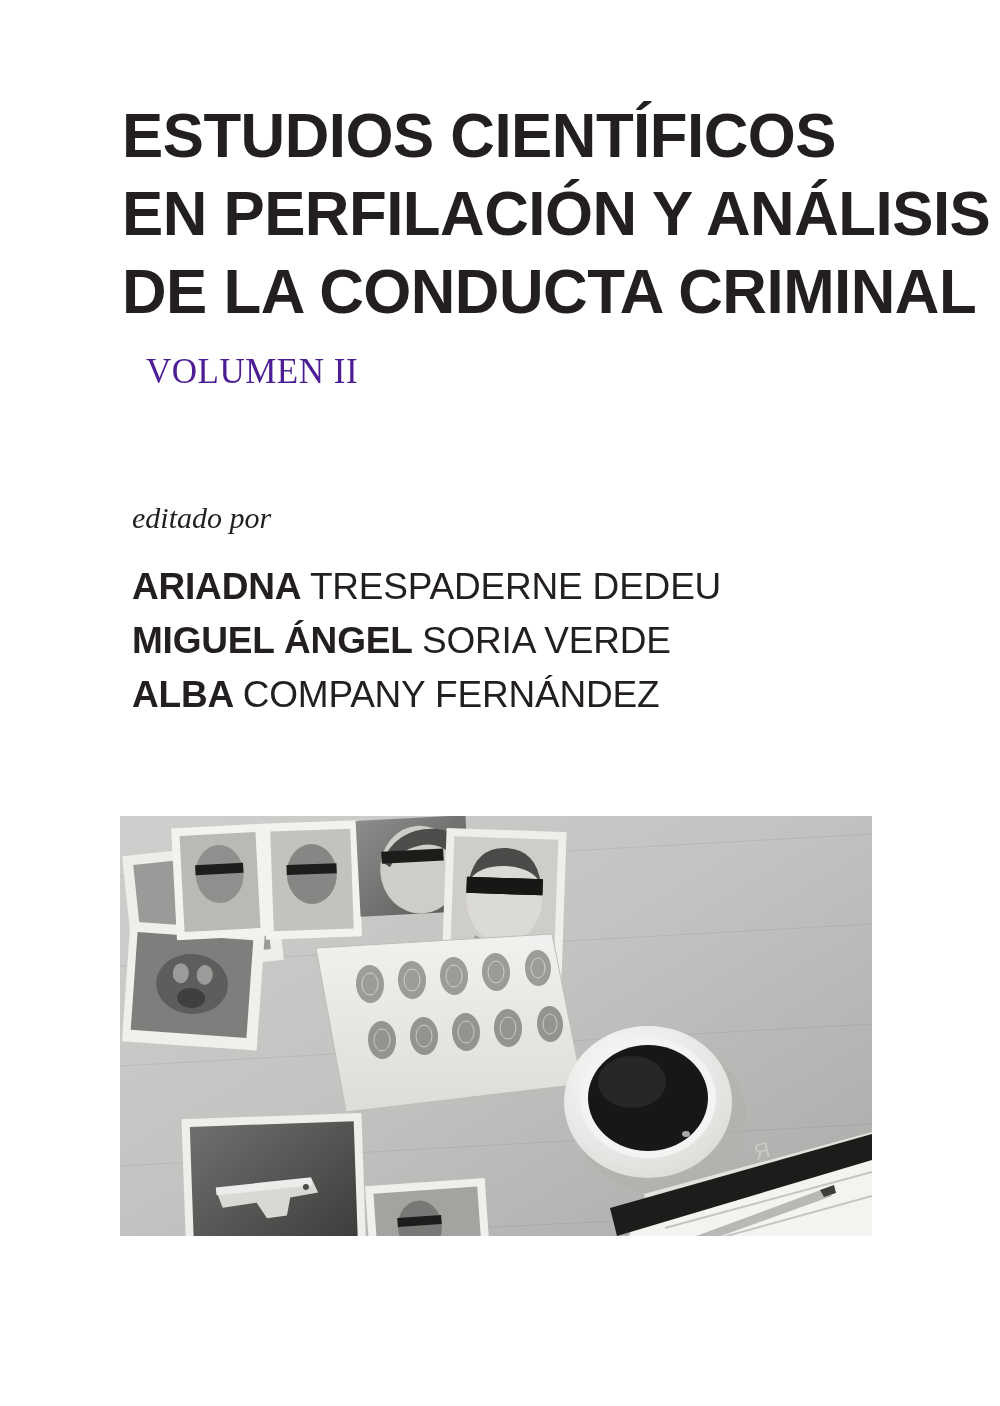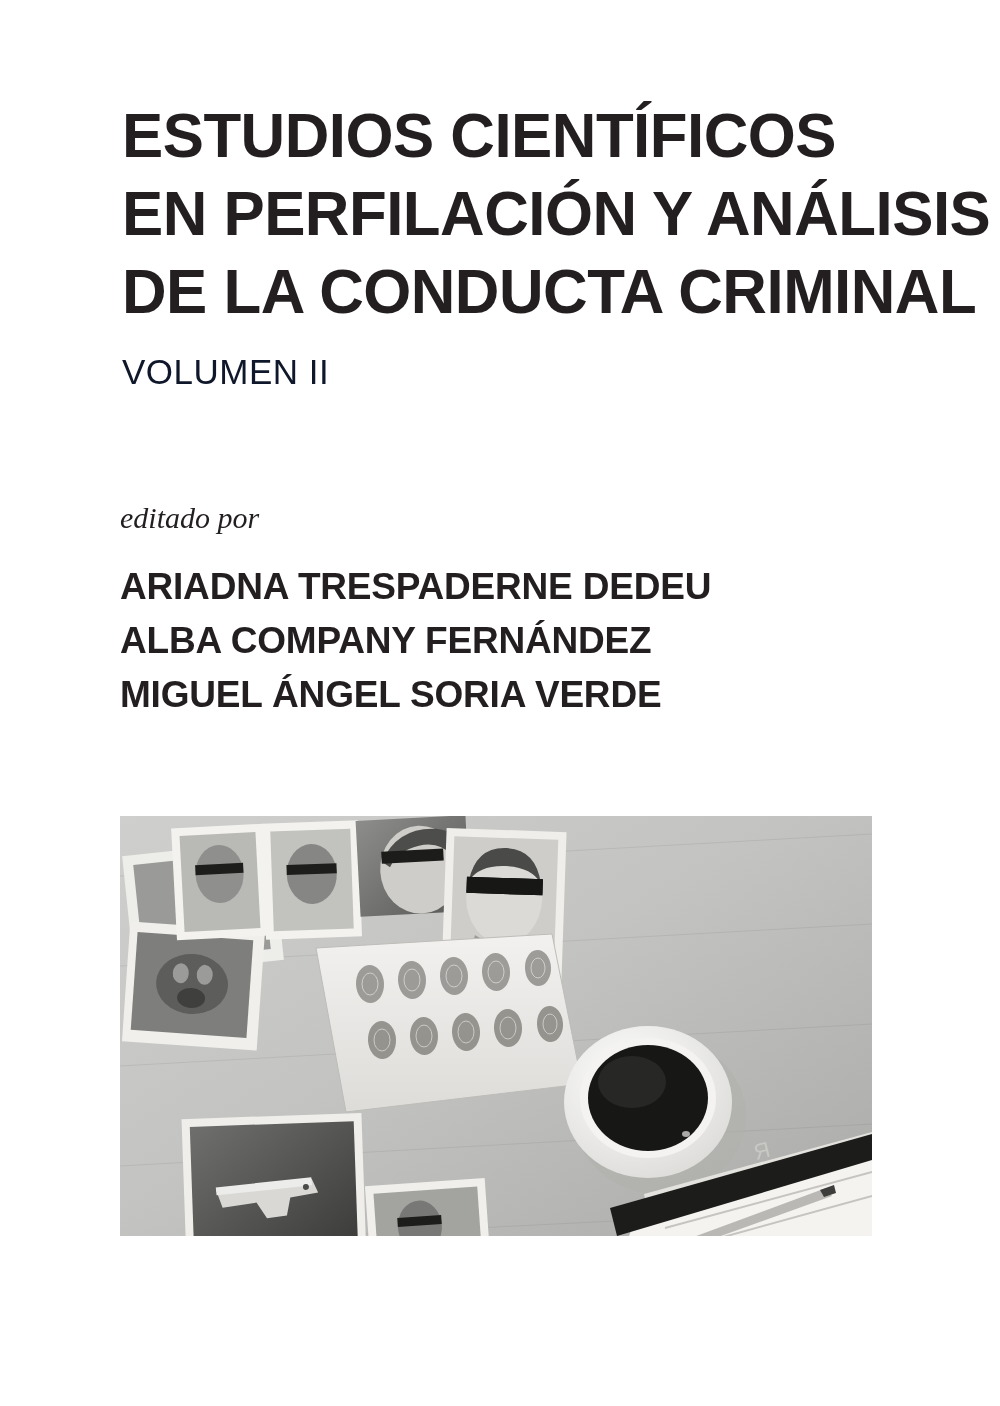--- a/index.html
+++ b/index.html
@@ -33,33 +33,34 @@
     line-height: 78px;
     letter-spacing: -0.5px;
     color: #231f20;
     text-transform: uppercase;
     white-space: nowrap;
     transform: scaleX(0.98);
     transform-origin: left center;
   }
   .subtitle {
     margin-top: 22px;
-    font-family: Liberation Sans, sans-serif;
+    font-family: Liberation Serif, serif;
     font-weight: normal;
     font-size: 35px;
     line-height: 40px;
     letter-spacing: 0.5px;
-    color: #0f172a;
+    color: #4c1d95;
     text-transform: uppercase;
+    margin-left: 24px;
   }
 
   
   .editors-block {
     position: absolute;
-    left: 120px;
+    left: 132px;
     top: 500px;
     width: 780px;
   }
   .edited-by {
     font-family: "Liberation Serif", serif;
     font-style: italic;
     font-size: 30px;
     line-height: 36px;
     color: #231f20;
     margin-bottom: 24px;
@@ -70,21 +71,21 @@
     line-height: 54px;
     color: #231f20;
     text-transform: uppercase;
     letter-spacing: -0.2px;
     white-space: nowrap;
   }
   .editor-name .given {
     font-weight: bold;
   }
   .editor-name .family {
-    font-weight: bold;
+    font-weight: normal;
   }
 
   
   .photo {
     position: absolute;
     left: 120px;
     top: 816px;
     width: 752px;
     height: 448px;
     overflow: hidden;
@@ -141,25 +142,25 @@
   </div>
 
   <div class="editors-block">
     <div class="edited-by">editado por</div>
 
     <div class="editor-name">
       <span class="given">ARIADNA </span><span class="family">TRESPADERNE DEDEU</span>
     </div>
 
     <div class="editor-name">
+      <span class="given">MIGUEL ÁNGEL </span><span class="family">SORIA VERDE</span>
+    </div>
+
+    <div class="editor-name">
       <span class="given">ALBA </span><span class="family">COMPANY FERNÁNDEZ</span>
-    </div>
-
-    <div class="editor-name">
-      <span class="given">MIGUEL ÁNGEL </span><span class="family">SORIA VERDE</span>
     </div>
   </div>
 
   <div class="photo">
     <svg width="752" height="448" viewBox="0 0 752 448" xmlns="http://www.w3.org/2000/svg">
       <defs>
         <linearGradient id="deskg" x1="0" y1="0" x2="1" y2="1">
           <stop offset="0%" stop-color="#cfcfcd"></stop>
           <stop offset="45%" stop-color="#c3c3c1"></stop>
           <stop offset="100%" stop-color="#a9a9a7"></stop>

